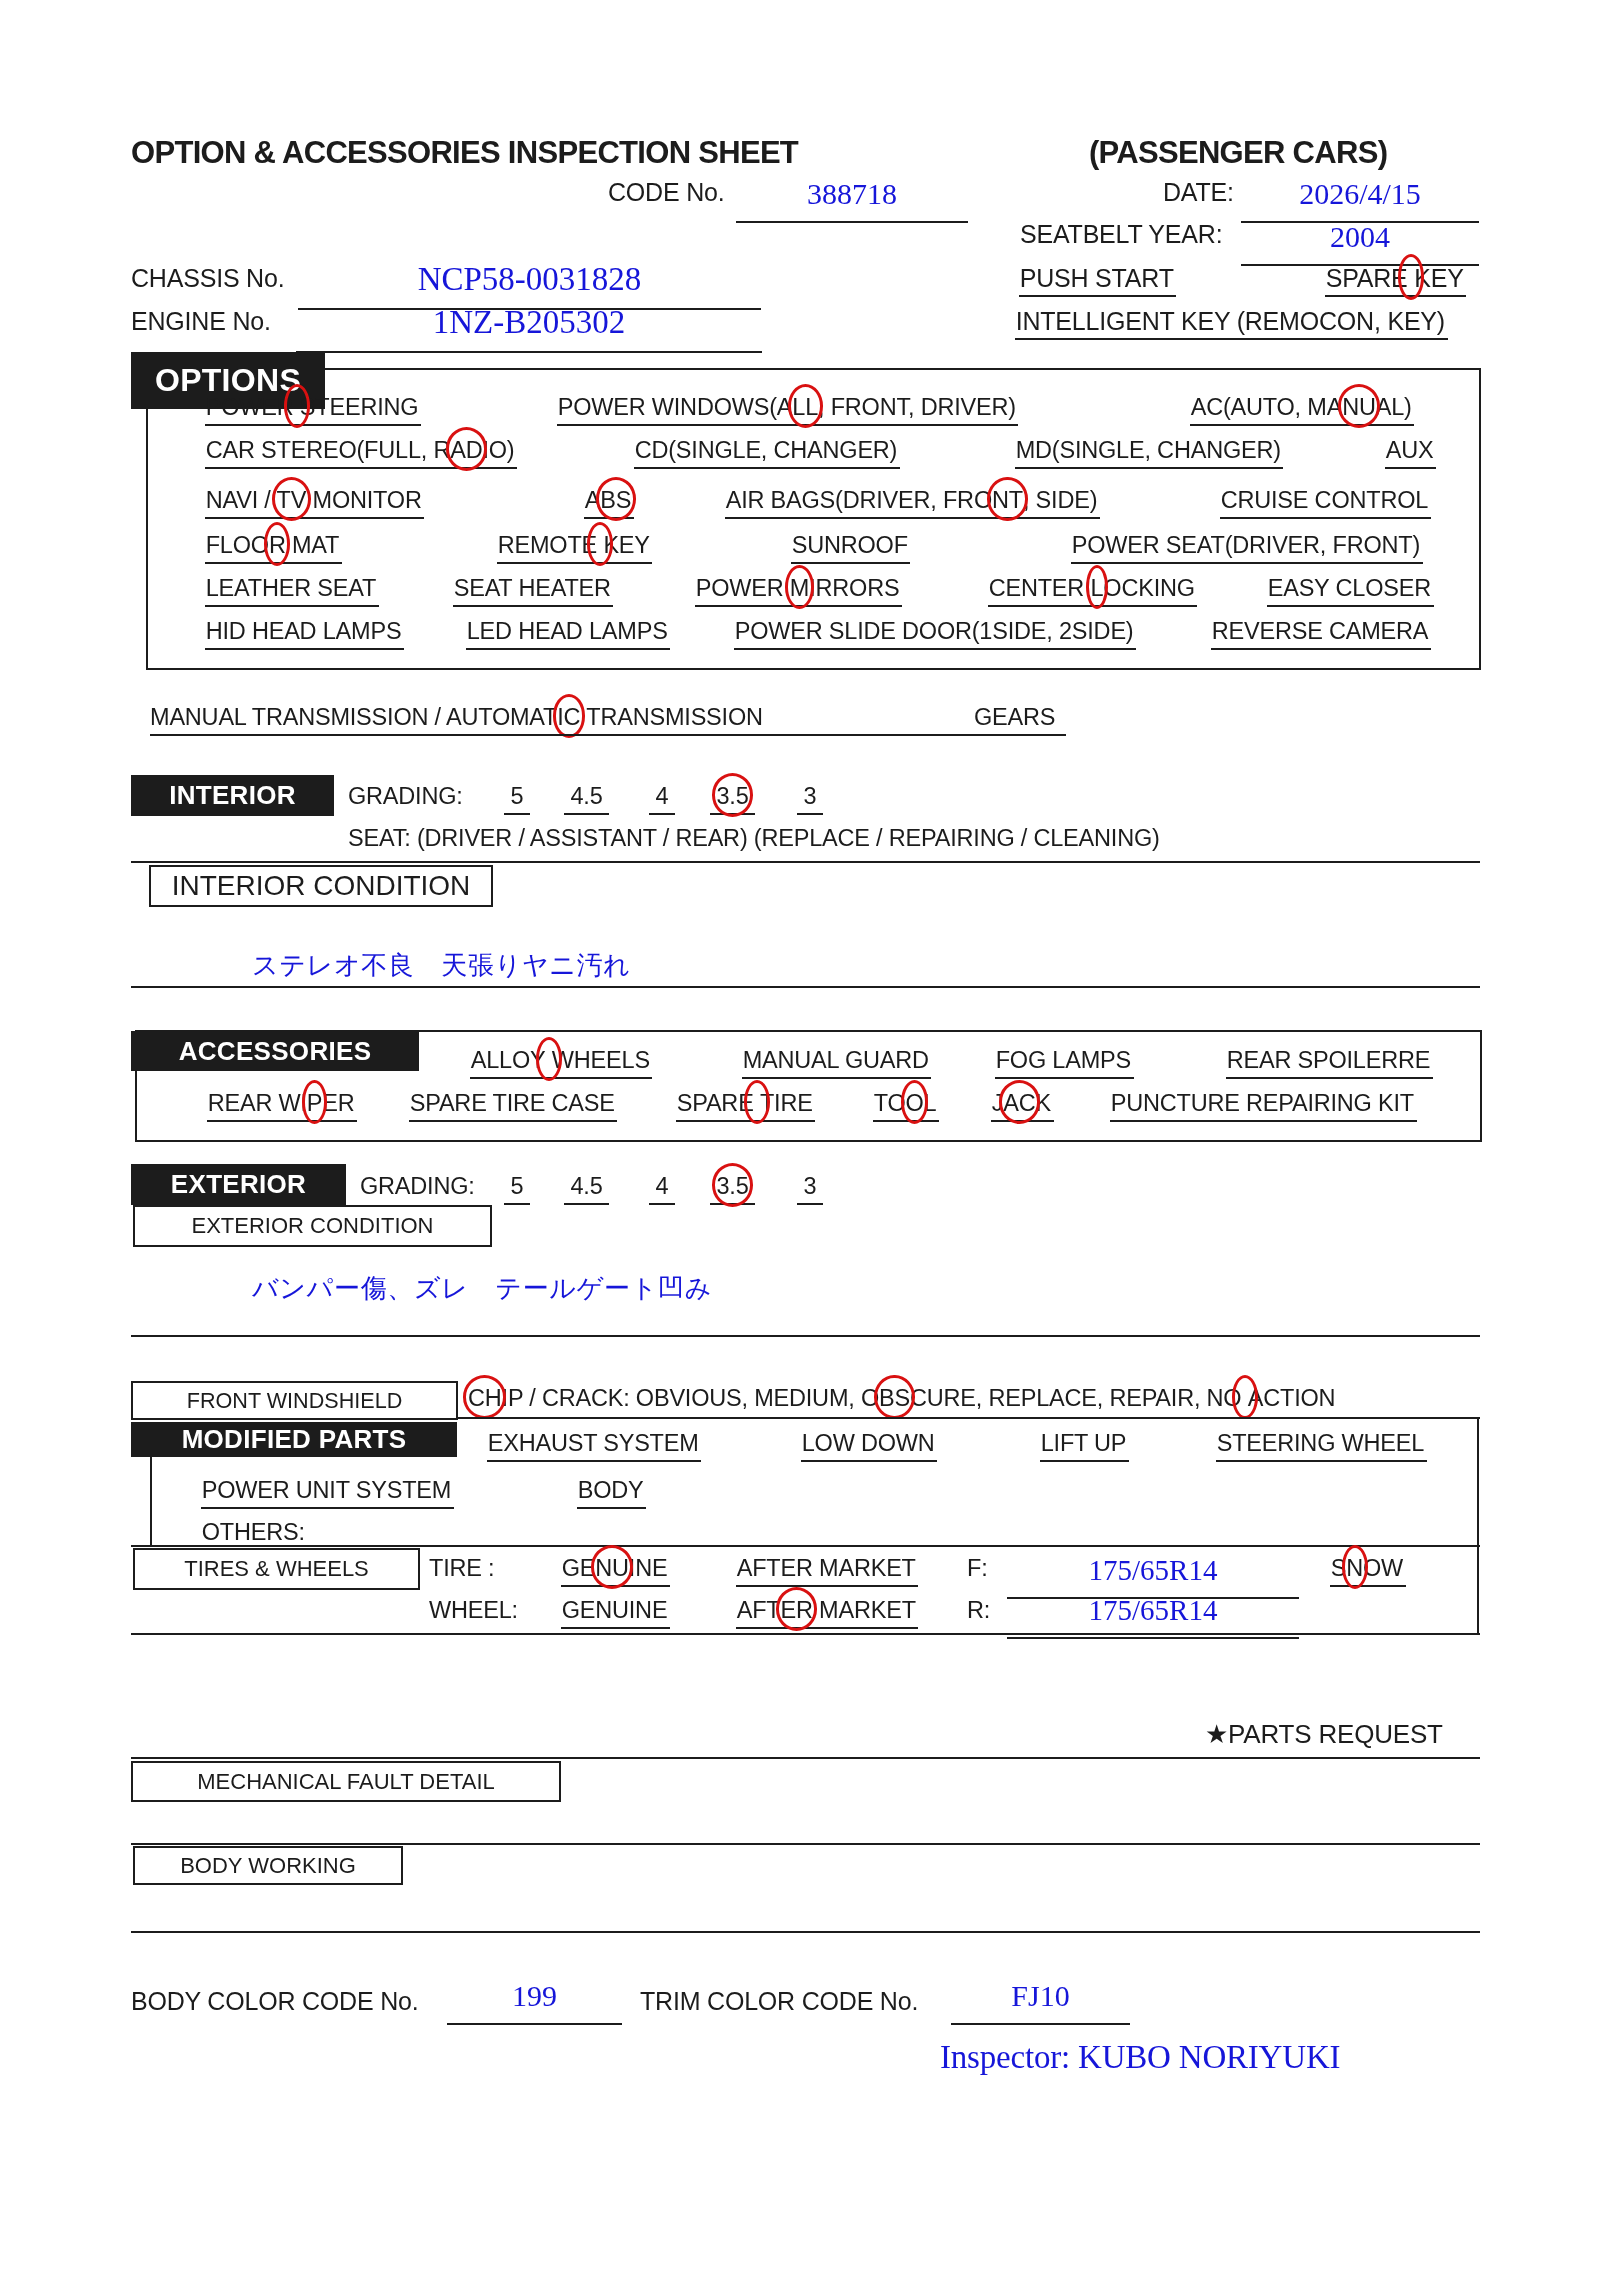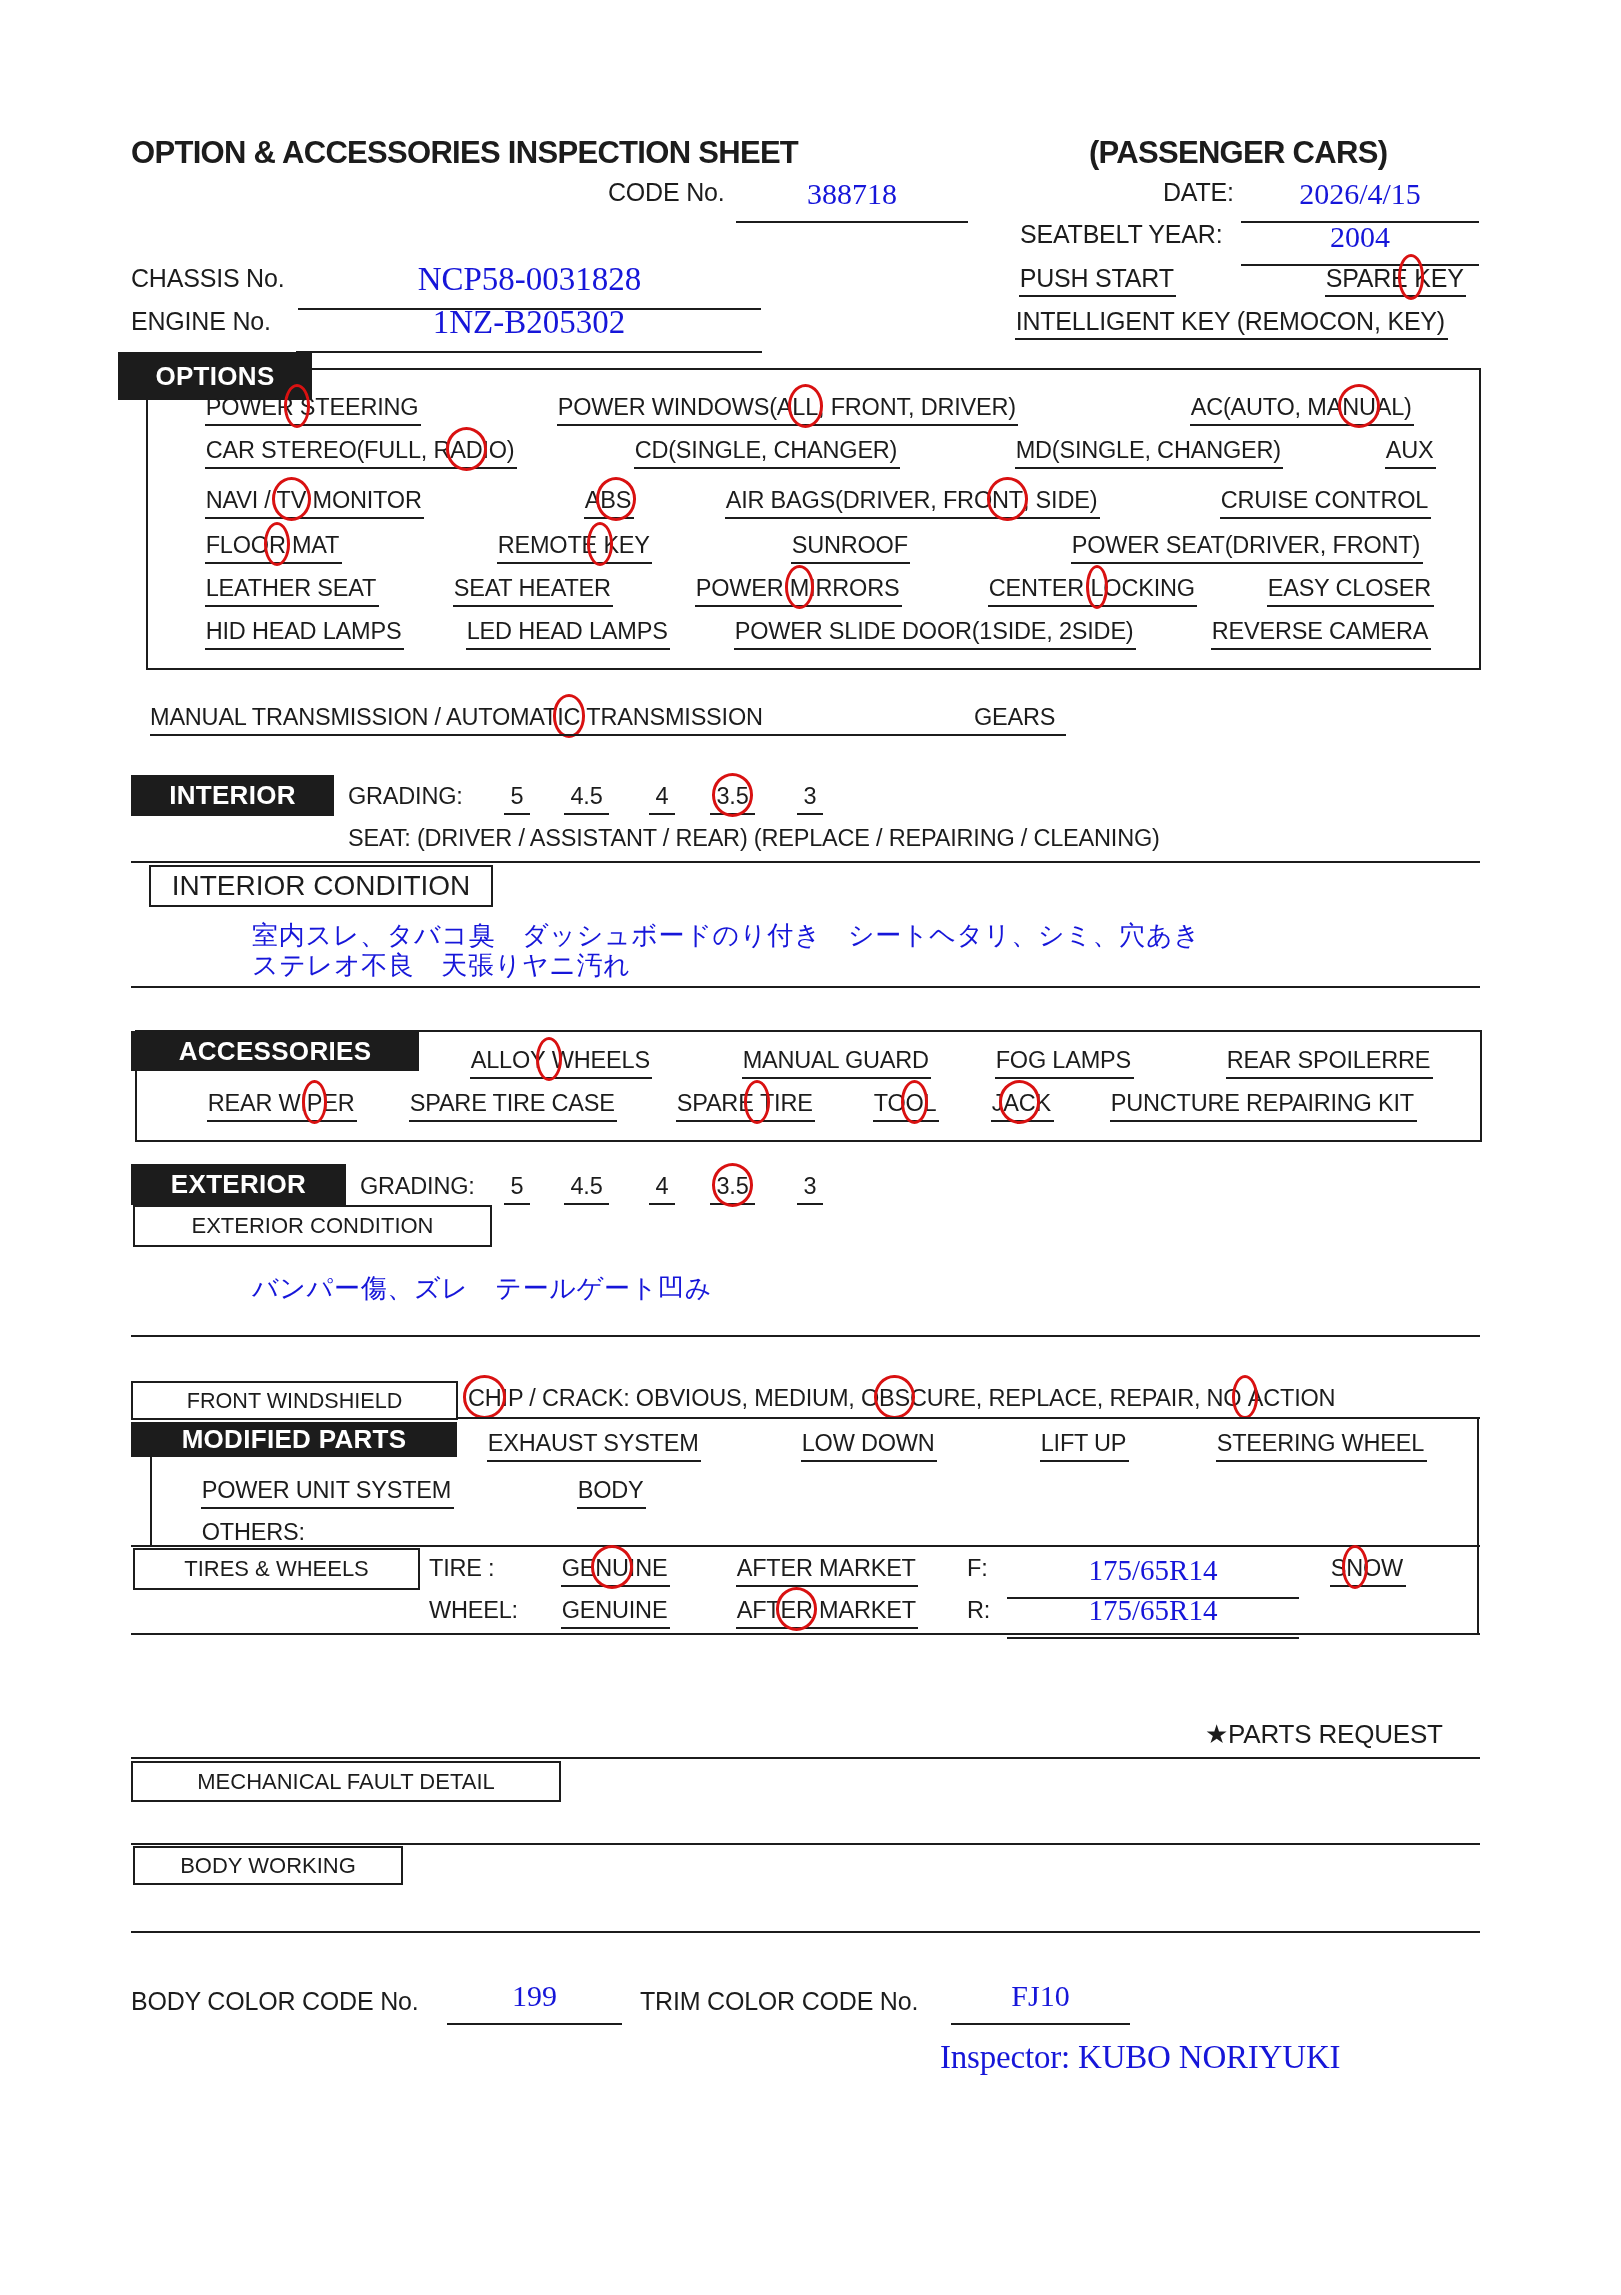--- a/index.html
+++ b/index.html
@@ -48,21 +48,21 @@
   <span class="t lb38" style="left:131px;top:264px">CHASSIS No.</span>
   <span class="fld" style="left:298px;top:251px;width:463px;height:47px;font-size:33px">NCP58-0031828</span>
   <span class="t lb38 u" style="left:1019px;top:264px">PUSH START</span>
   <span class="t lb38 u" style="left:1325px;top:264px"><i class="b">SPARE</i><i class="b mk w">&nbsp;</i><i class="b">KEY</i></span>
 
   <span class="t lb38" style="left:131px;top:307px">ENGINE No.</span>
   <span class="fld" style="left:296px;top:294px;width:466px;height:47px;font-size:33px">1NZ-B205302</span>
   <span class="t lb38 u" style="left:1015px;top:307px">INTELLIGENT KEY (REMOCON, KEY)</span>
 
   <div class="rect" style="left:146px;top:368px;width:1331px;height:298px"></div>
-  <div class="bar" style="left:118px;top:352px;width:194px;height:48px;font-size:26px">OPTIONS</div>
+  <div class="bar" style="left:131px;top:352px;width:194px;height:57px;font-size:32px">OPTIONS</div>
 
   <span class="t u" style="left:205px;top:394px"><i class="b">POWER</i><i class="b mk w">&nbsp;</i><i class="b">STEERING</i></span>
   <span class="t u" style="left:557px;top:394px"><i class="b">POWER WINDOWS(A</i><i class="b mk">LL</i><i class="b">, FRONT, DRIVER)</i></span>
   <span class="t u" style="left:1190px;top:394px"><i class="b">AC(AUTO, MA</i><i class="b mk">NU</i><i class="b">AL)</i></span>
 
   <span class="t u" style="left:205px;top:437px"><i class="b">CAR STEREO(FULL, R</i><i class="b mk">AD</i><i class="b">IO)</i></span>
   <span class="t u" style="left:634px;top:437px">CD(SINGLE, CHANGER)</span>
   <span class="t u" style="left:1015px;top:437px">MD(SINGLE, CHANGER)</span>
   <span class="t u" style="left:1385px;top:437px">AUX</span>
 
@@ -95,21 +95,20 @@
   <span class="t" style="left:348px;top:783px">GRADING:</span>
   <span class="t u gx" style="left:504px;top:783px">5</span>
   <span class="t u gx" style="left:564px;top:783px">4.5</span>
   <span class="t u gx" style="left:649px;top:783px">4</span>
   <span class="t u gx" style="left:710px;top:783px"><i class="b mk">3.5</i></span>
   <span class="t u gx" style="left:797px;top:783px">3</span>
   <span class="t" style="left:348px;top:825px">SEAT: (DRIVER / ASSISTANT / REAR) (REPLACE / REPAIRING / CLEANING)</span>
   <div class="hl" style="left:131px;top:861px;width:1349px"></div>
 
   <div class="lbox" style="left:149px;top:865px;width:340px;height:38px;font-size:28px">INTERIOR CONDITION</div>
-  <span class="jp" style="left:252px;top:918px">室内スレ、タバコ臭　ダッシュボードのり付き　シートヘタリ、シミ、穴あき</span>
   <span class="jp" style="left:252px;top:948px">ステレオ不良　天張りヤニ汚れ</span>
   <div class="hl" style="left:131px;top:986px;width:1349px"></div>
 
   <div class="rect" style="left:135px;top:1030px;width:1343px;height:108px"></div>
   <div class="bar" style="left:131px;top:1031px;width:288px;height:40px;font-size:26px">ACCESSORIES</div>
   <span class="t u" style="left:470px;top:1047px"><i class="b">ALLOY</i><i class="b mk w">&nbsp;</i><i class="b">WHEELS</i></span>
   <span class="t u" style="left:742px;top:1047px">MANUAL GUARD</span>
   <span class="t u" style="left:995px;top:1047px">FOG LAMPS</span>
   <span class="t u" style="left:1226px;top:1047px">REAR SPOILERRE</span>
   <span class="t u" style="left:207px;top:1090px"><i class="b">REAR WI</i><i class="b mk">P</i><i class="b">ER</i></span>

